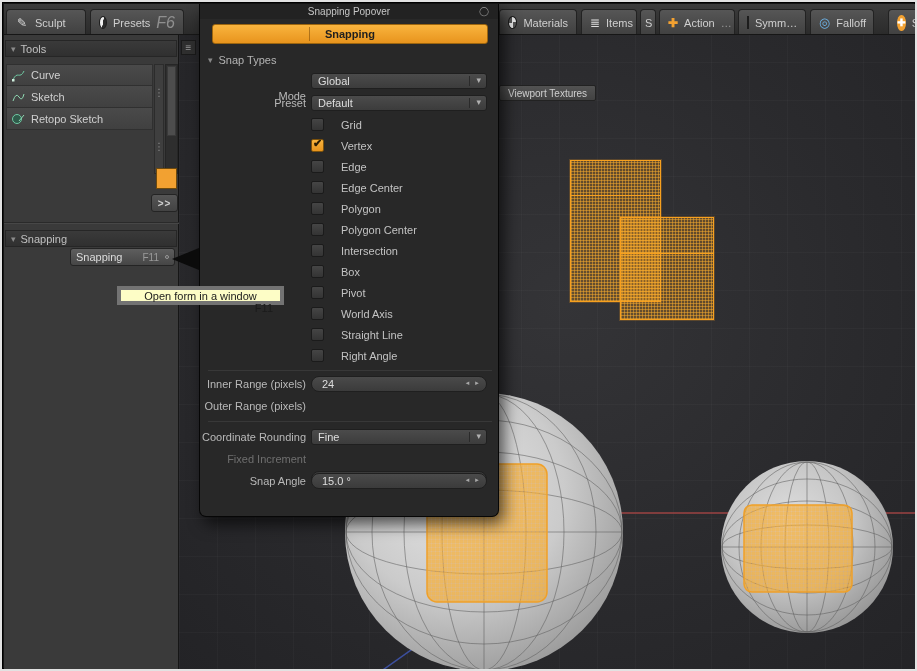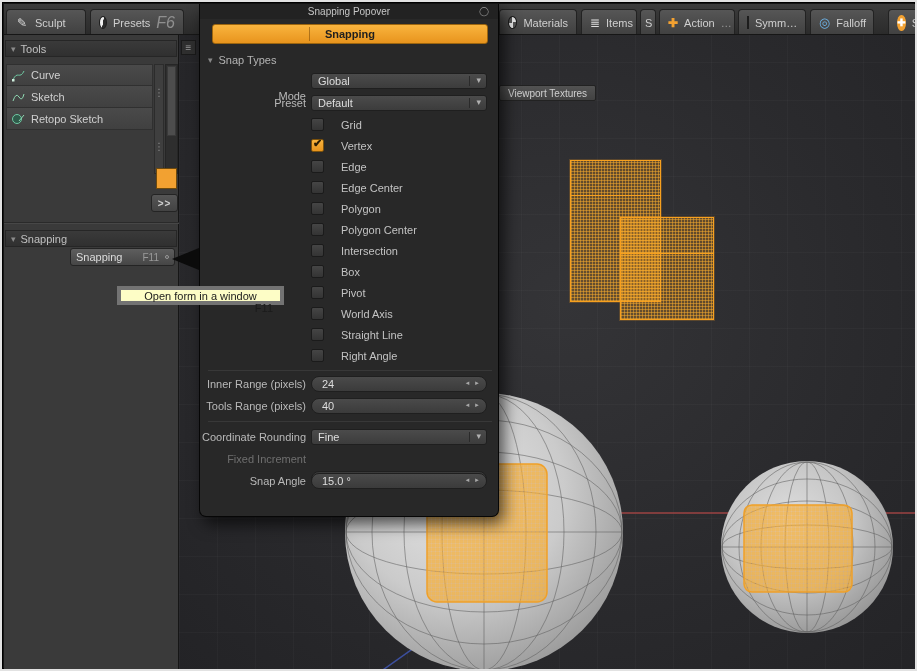--- a/index.html
+++ b/index.html
@@ -354,25 +354,21 @@
     </div>
 
     <div class="pdiv" style="top:366px"></div>
 
     <span class="plabel" style="top:372px">Inner Range (pixels)</span>
     <div class="pctrl sfield" style="top:372px">
       <span>24</span>
       <span class="steppers">◄ ►</span>
     </div>
 
-    <span class="plabel" style="top:394px">Tools Range (pixels)</span>
-    <div class="pctrl sfield" style="top:394px">
-      <span>40</span>
-      <span class="steppers">◄ ►</span>
-    </div>
+    <span class="plabel" style="top:394px">Outer Range (pixels)</span>
 
     <div class="pdiv" style="top:417px"></div>
 
     <span class="plabel" style="top:425px">Coordinate Rounding</span>
     <div class="pctrl dropdown" style="top:425px">
       <span>Fine</span>
       <span class="arr">▾</span>
     </div>
 
     <span class="plabel disabled" style="top:447px">Fixed Increment</span>

